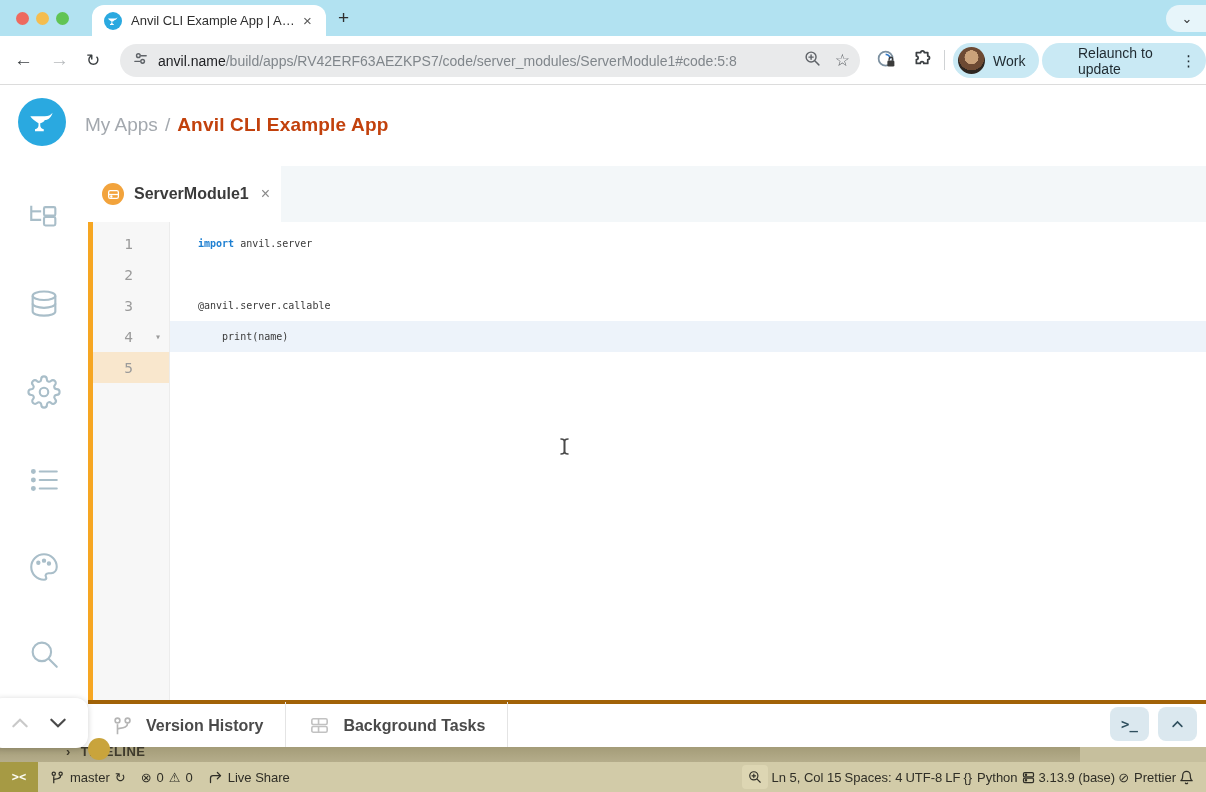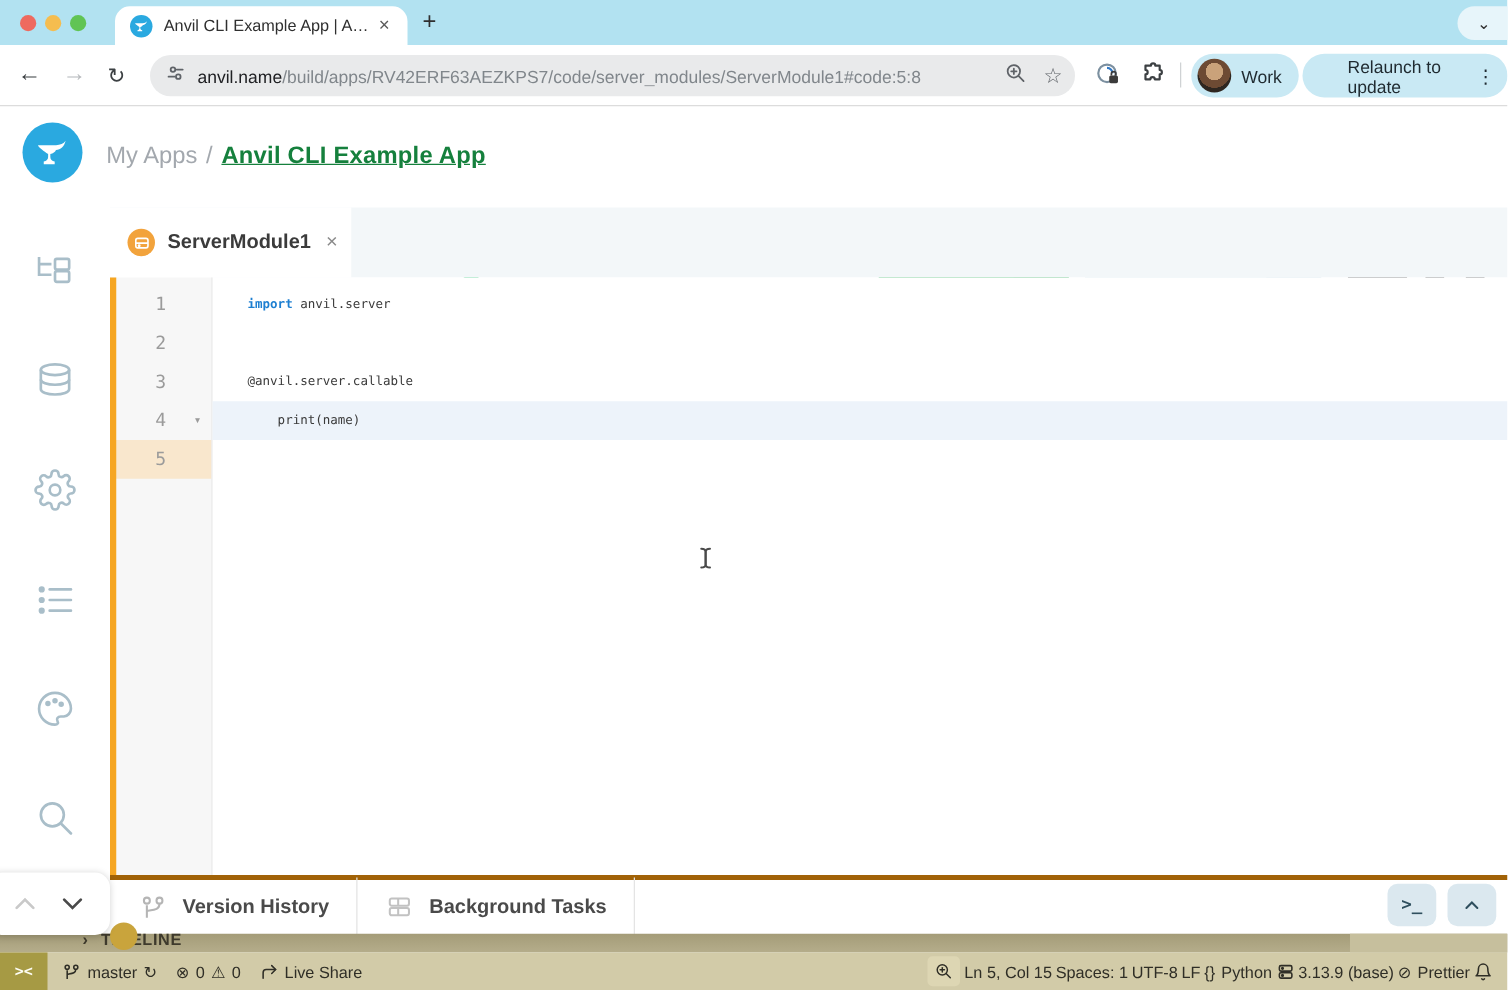--- a/index.html
+++ b/index.html
@@ -51,21 +51,21 @@
   #ext-icon { left:912px; top:13px; cursor:pointer; }
   #toolbar-divider { left:944px; top:14px; width:1px; height:20px; background:#cfd2d4; }
 
   
   #anvil-header { left:0; top:86px; width:1206px; height:80px; background:#fff; }
   #anvil-logo { left:18px; top:12px; width:48px; height:48px; border-radius:50%;
     background:#2aa9e0; display:flex; align-items:center; justify-content:center; cursor:pointer; }
   #breadcrumb { left:85px; top:28px; font-size:19px; display:flex; align-items:center; }
   #breadcrumb .root { color:#a3a8ae; cursor:pointer; }
   #breadcrumb .sep { color:#a3a8ae; margin:0 7px; }
-  #breadcrumb .app { color:#15803d; font-weight:bold; letter-spacing:.2px;text-decoration:underline; }
+  #breadcrumb .app { color:#c2410c; font-weight:bold; letter-spacing:.2px; }
   #saved-badge { left:367px; top:118px; width:20px; height:20px; border-radius:50%;
     background:#1fc06a; color:#fff; font-size:12px; font-weight:bold;
     display:flex; align-items:center; justify-content:center; position:absolute; }
   .hbtn { top:104px; height:48px; border-radius:5px; display:flex; position:absolute;
     overflow:hidden; cursor:pointer; }
   #run-btn { left:703px; width:152px; background:#1ead4d; }
   #run-main { display:flex; align-items:center; justify-content:center; flex:1; gap:11px; }
   #run-main .lbl { color:#fff; font-weight:bold; font-size:19px; }
   #run-menu { width:44px; background:#17a045; color:#fff; display:flex; align-items:center;
     justify-content:center; font-size:17px; }
@@ -452,21 +452,21 @@
         <span id="sb-zoom-box">
           <svg width="14" height="14" viewBox="0 0 24 24" fill="none" stroke="#2f2e26" stroke-width="2" stroke-linecap="round">
               <circle cx="10" cy="10" r="7"></circle>
               <line x1="15.5" y1="15.5" x2="21" y2="21"></line>
               <line x1="7" y1="10" x2="13" y2="10"></line>
               <line x1="10" y1="7" x2="10" y2="13"></line>
             </svg>
         </span>
       </span>
       <span class="sb-item">Ln 5, Col 15</span>
-      <span class="sb-item">Spaces: 1</span>
+      <span class="sb-item">Spaces: 4</span>
       <span class="sb-item">UTF-8</span>
       <span class="sb-item">LF</span>
       <span class="sb-item">
         <span class="wglyph">{}</span>
         <span>Python</span>
       </span>
       <span class="sb-item">
         <svg width="15" height="15" viewBox="0 0 24 24" fill="none" stroke="#2f2e26" stroke-width="2">
             <rect x="4" y="4" width="16" height="7" rx="2"></rect>
             <rect x="4" y="13" width="16" height="7" rx="2"></rect>

